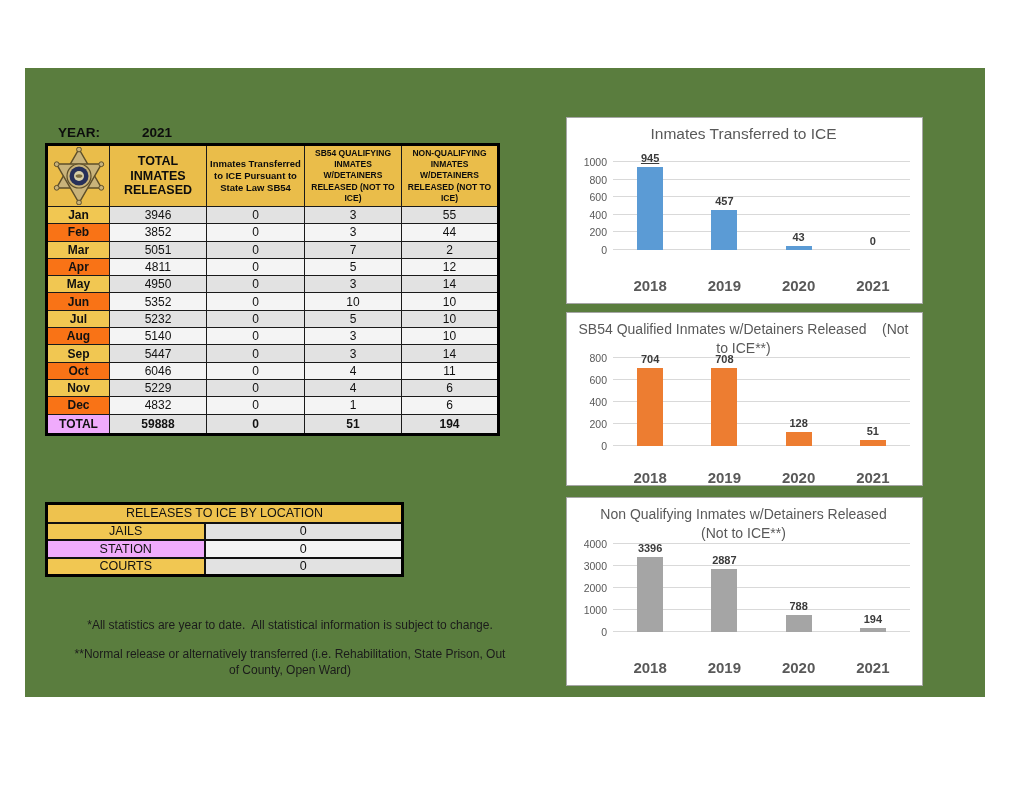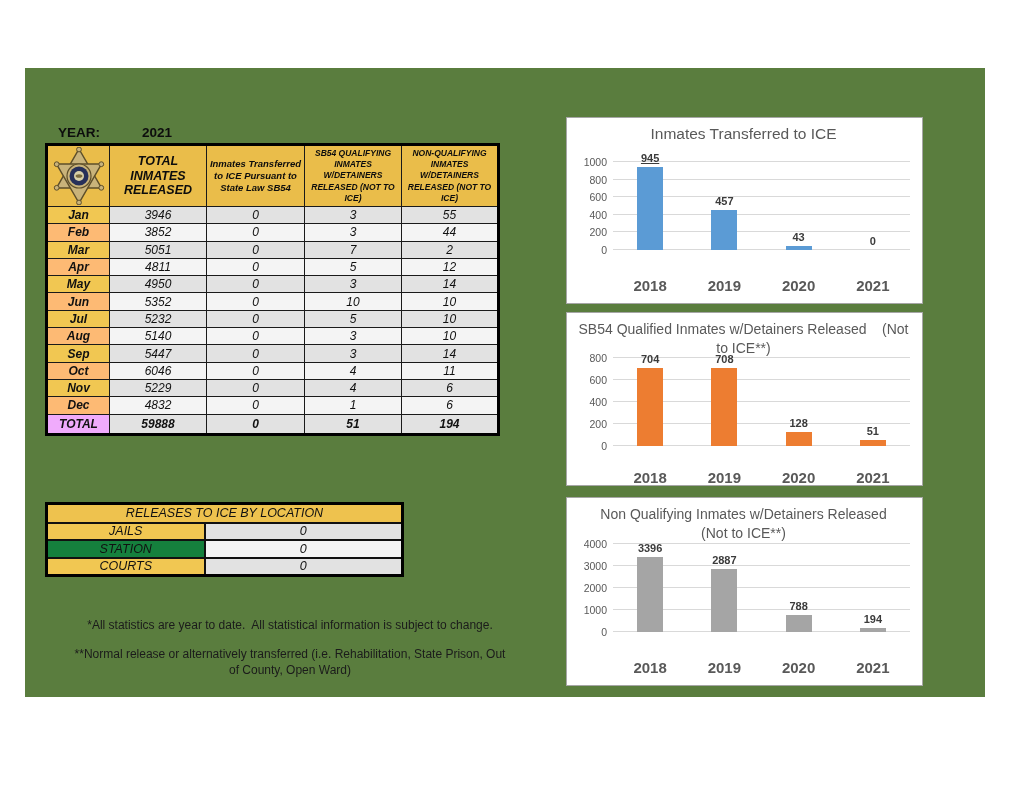--- a/index.html
+++ b/index.html
@@ -7,48 +7,48 @@
   .page { position:relative; width:1024px; height:791px; background:#ffffff; overflow:hidden; }
   .green-panel { position:absolute; left:25px; top:68px; width:960px; height:629px; background:#5a7d3e; }
 
   .main-title { position:absolute; left:0; top:8px; width:100%; text-align:center;
     color:#f8f6ee; font-size:26px; font-weight:bold; letter-spacing:0.2px; }
 
   .year-row { position:absolute; left:33px; top:57px; color:#0d0d0d; font-size:13.5px; font-weight:bold; }
   .year-row .year-value { margin-left:42px; }
 
   
-  table { border-collapse:collapse;font-style:italic; }
+  table { border-collapse:collapse; }
   .main-table { position:absolute; left:20px; top:75px; width:452px;
     border:3px solid #000; background:#000; table-layout:fixed; }
   .main-table th, .main-table td { border:1px solid #1a1a1a; text-align:center; vertical-align:middle; }
   .main-table thead th { background:#eabd4a; color:#0d0d0d; height:62px; padding:1px 2px; }
   .th-badge { background:#eabd4a; }
   .th-total { font-size:12.5px; font-weight:bold; line-height:1.15; }
   .th-transferred { font-size:9.5px; font-weight:bold; line-height:1.25; }
   .th-small { font-size:8.5px; font-weight:bold; line-height:1.3; }
   .main-table td { height:17.3px; font-size:12px; color:#111; }
   .month-cell { font-weight:bold; }
   tr.odd  .month-cell { background:#f1c752; }
-  tr.even .month-cell { background:#fdba74; }
+  tr.even .month-cell { background:#f97316; }
   tr.odd  .val-cell { background:#e2e2e2; }
   tr.even .val-cell { background:#f4f4f4; }
   tr.total td { height:20px; font-weight:bold; }
   tr.total .month-cell { background:#f0abfc; }
   tr.total .val-cell { background:#e2e2e2;margin-top:13px; }
 
   
   .loc-table { position:absolute; left:20px; top:434px; width:356px;
     border:3px solid #000; background:#000; table-layout:fixed; }
   .loc-table th, .loc-table td { border:2px solid #111; text-align:center; vertical-align:middle;
     font-size:12.5px; color:#111; }
   .loc-table th { background:#eec24e; height:19px; font-weight:normal; }
   .loc-table td { height:17.5px; }
   .loc-table tr.odd  .loc-label { background:#f1c752; }
-  .loc-table tr.even .loc-label { background:#15803d; }
+  .loc-table tr.even .loc-label { background:#f0abfc; }
   .loc-table tr.odd  .loc-val { background:#e2e2e2; }
   .loc-table tr.even .loc-val { background:#f4f4f4; }
 
   
   .footnote { position:absolute; left:5px; width:520px; text-align:center;
     color:#1b1b1b; font-size:12px; line-height:1.35; white-space:pre-wrap; }
   .footnote-1 { top:549px; }
   .footnote-2 { top:578px; }
 
   

